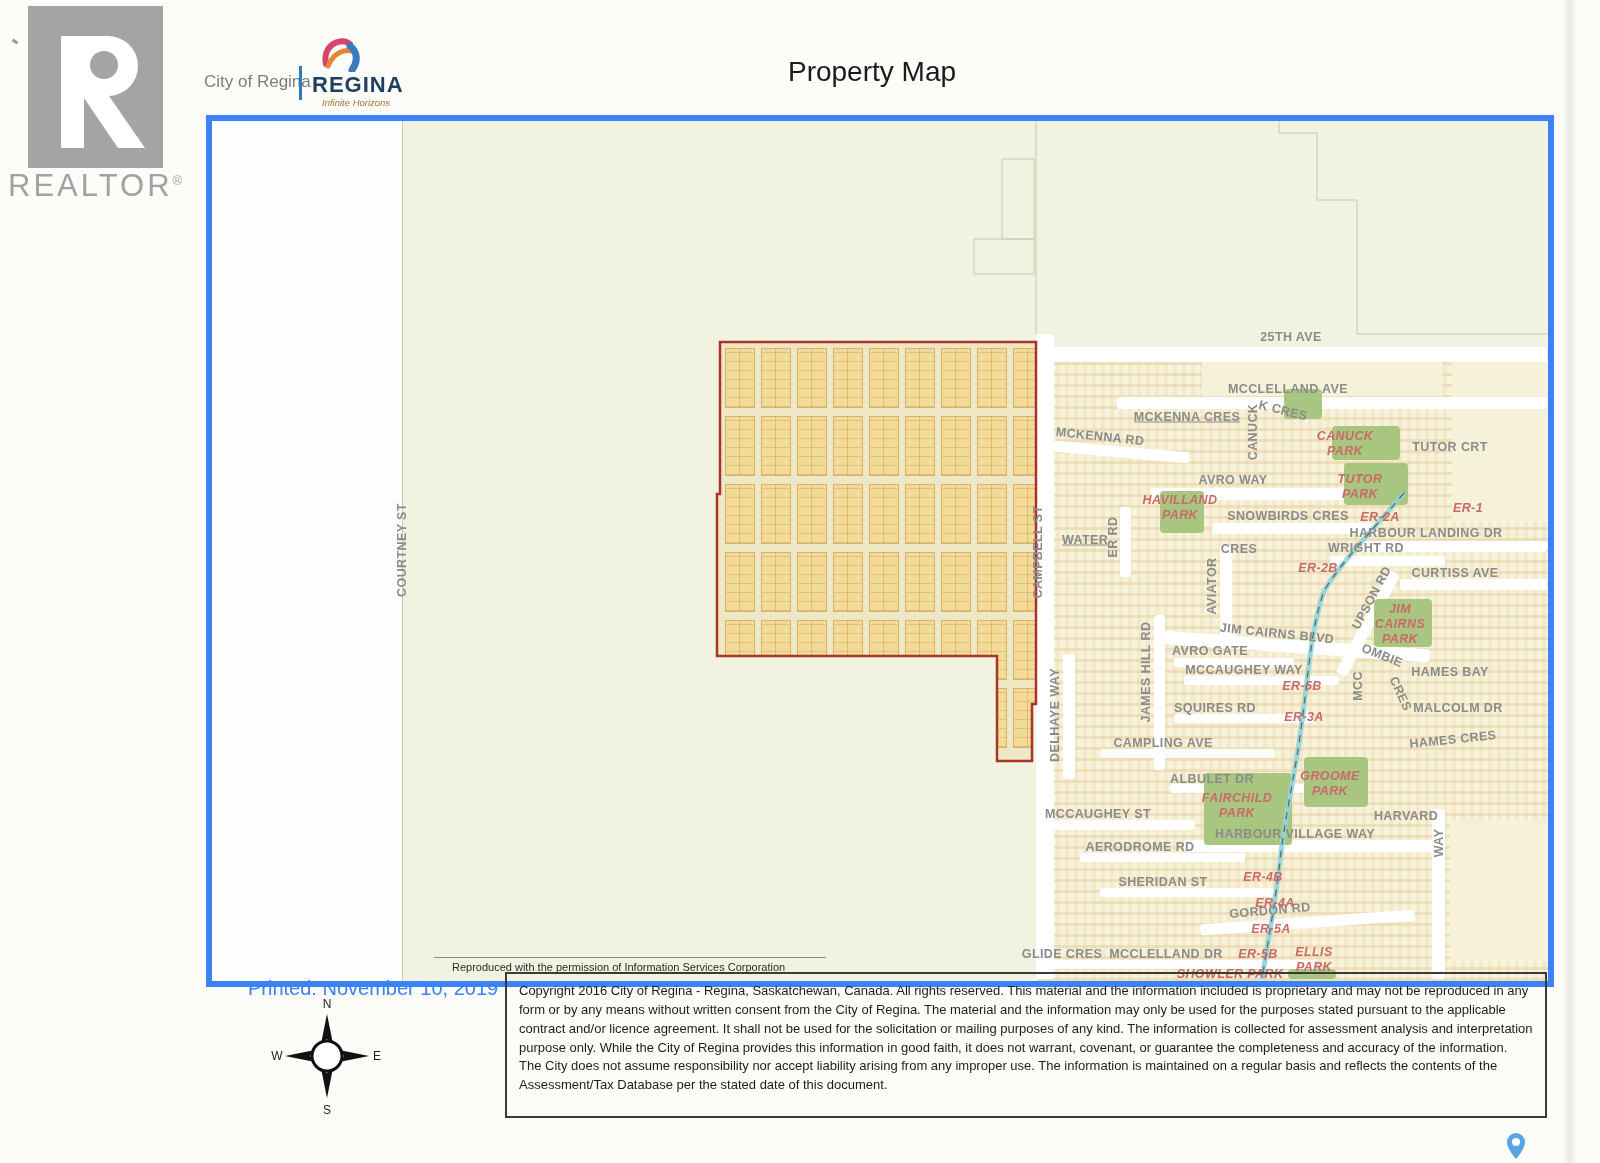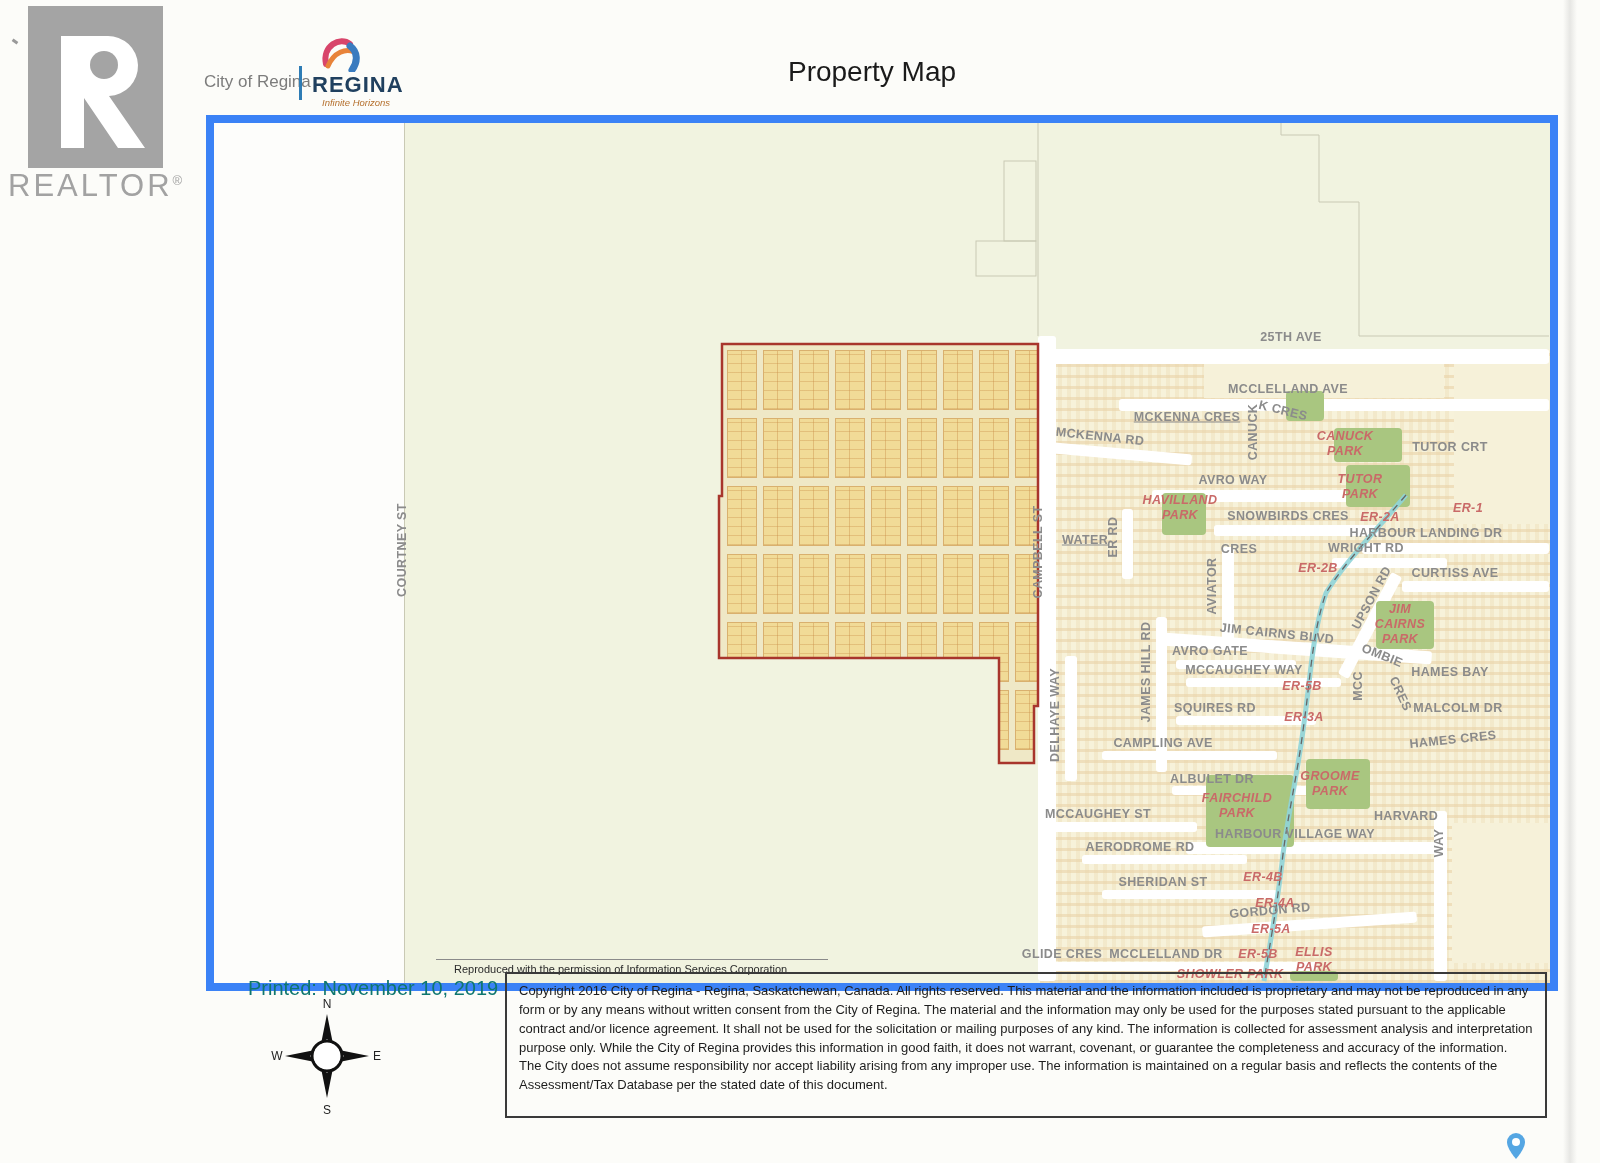--- a/index.html
+++ b/index.html
@@ -14,21 +14,21 @@
   .city-text{position:absolute;left:204px;top:72px;font-size:17px;color:#7c7c7c;}
   .brand-bar{position:absolute;left:299px;top:66px;width:3px;height:34px;background:#2e7cb5;}
   .brand-text{position:absolute;left:312px;top:72px;font-size:22px;font-weight:bold;
     color:#20405f;letter-spacing:1px;}
   .brand-tag{position:absolute;left:322px;top:97px;font-size:9.5px;font-style:italic;color:#b5702e;}
   .page-title{position:absolute;left:872px;top:56px;transform:translateX(-50%);
     font-size:28px;color:#1a1a1a;}
 
   
   .map{position:absolute;left:206px;top:115px;width:1336px;height:860px;
-    border:8px solid #3b82f6;background:#f1f3e0;overflow:hidden;}
+    border:6px solid #3b82f6;background:#f1f3e0;overflow:hidden;}
   .area-left{position:absolute;left:0;top:0;width:190px;height:860px;background:#fdfdfb;}
   .thinline{position:absolute;background:#c9c9b4;}
   .urban-base{position:absolute;left:826px;top:226px;width:510px;height:634px;background:#f7f2da;}
   .urban-tex{position:absolute;left:826px;top:226px;width:510px;height:634px;opacity:.55;
     background:
       repeating-linear-gradient(0deg, rgba(220,180,120,.55) 0 3px, transparent 3px 11px),
       repeating-linear-gradient(90deg, rgba(225,195,140,.35) 0 4px, transparent 4px 9px);}
   .patch{position:absolute;background:#f6f1d9;}
   .street{position:absolute;background:#ffffff;border-radius:3px;}
   .park{position:absolute;background:#a9c680;border-radius:4px;}
@@ -44,21 +44,21 @@
   .attribution{position:absolute;left:240px;top:840px;font-size:11px;color:#2a2a2a;}
 
   
   #labels-layer{position:absolute;left:0;top:0;width:1600px;height:1163px;pointer-events:none;}
   .lbl{position:absolute;transform:translate(-50%,-50%) rotate(var(--r,0deg));
     font-size:12.5px;color:#8b8b8b;letter-spacing:.4px;white-space:pre-line;text-align:center;
     line-height:1.2;font-weight:bold;}
   .lbl.p,.lbl.e{color:#c96a68;font-style:italic;font-weight:bold;}
 
   
-  .printed{position:absolute;left:248px;top:977px;font-size:20px;color:#0f766e;}
+  .printed{position:absolute;left:248px;top:977px;font-size:20px;color:#3b82f6;}
   .copyright-box{position:absolute;left:505px;top:972px;width:1014px;height:126px;
     border:2px solid #3a3a3a;padding:8px 12px;font-size:13px;line-height:1.45;color:#1d1d1d;}
   .scan-streak{position:absolute;left:1563px;top:0;width:14px;height:1163px;
     background:linear-gradient(90deg, rgba(100,100,100,0) 0%, rgba(100,100,100,.14) 50%, rgba(100,100,100,0) 100%);}
   .scan-mark{position:absolute;left:12px;top:40px;width:6px;height:3px;background:#9a9a9a;transform:rotate(35deg);}
   svg text{font-family:"Liberation Sans",sans-serif;}
 </style>
 </head>
 <body>
 

